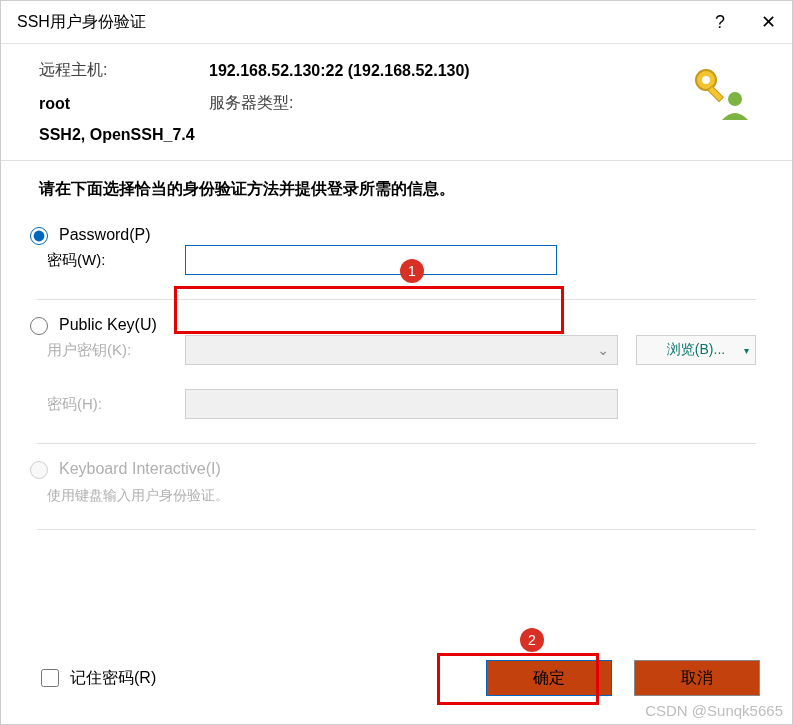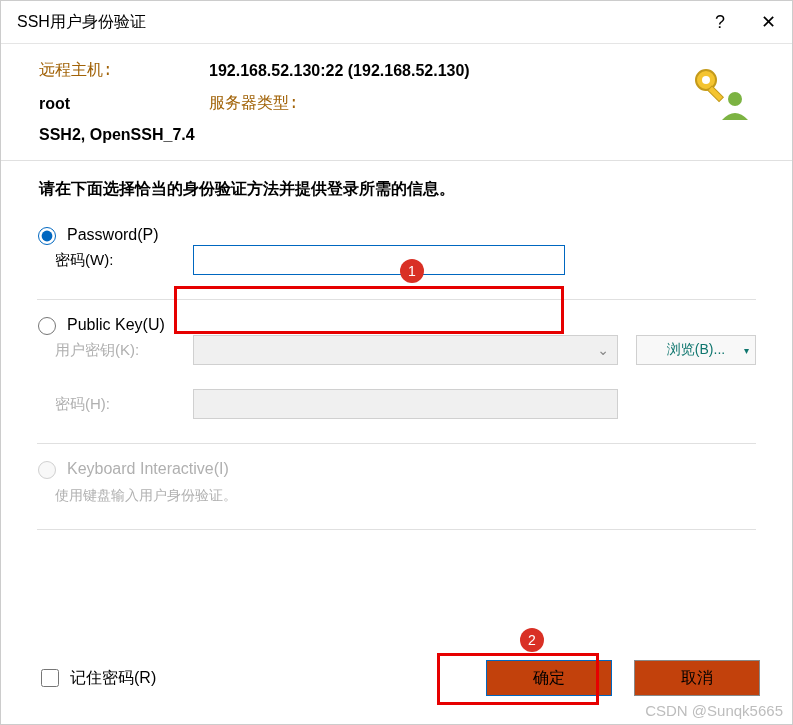--- a/index.html
+++ b/index.html
@@ -53,34 +53,34 @@
     border-bottom: 1px solid #e0e0e0;
   }
   .info-grid {
     flex: 1;
     display: grid;
     grid-template-columns: 170px 1fr;
     row-gap: 12px;
     align-items: center;
     font-size: 16px;
   }
-  .info-label { color: #a16207; font-family: Liberation Mono, monospace; }
+  .info-label { color: #404040; }
   .info-value { font-weight: bold; }
   .header-icon {
     width: 64px;
     height: 64px;
     position: relative;
   }
   .instruction {
     font-weight: bold;
     font-size: 16px;
     padding: 18px 38px 10px 38px;
   }
   .auth-section {
-    padding: 14px 36px 6px 32px;
+    padding: 14px 36px 6px 24px;
   }
   .radio-row {
     display: flex;
     align-items: center;
     gap: 8px;
     font-size: 16px;
     position: relative;
   }
   .radio-row.disabled { color: #b0b0b0; }
   input[type="radio"] {

